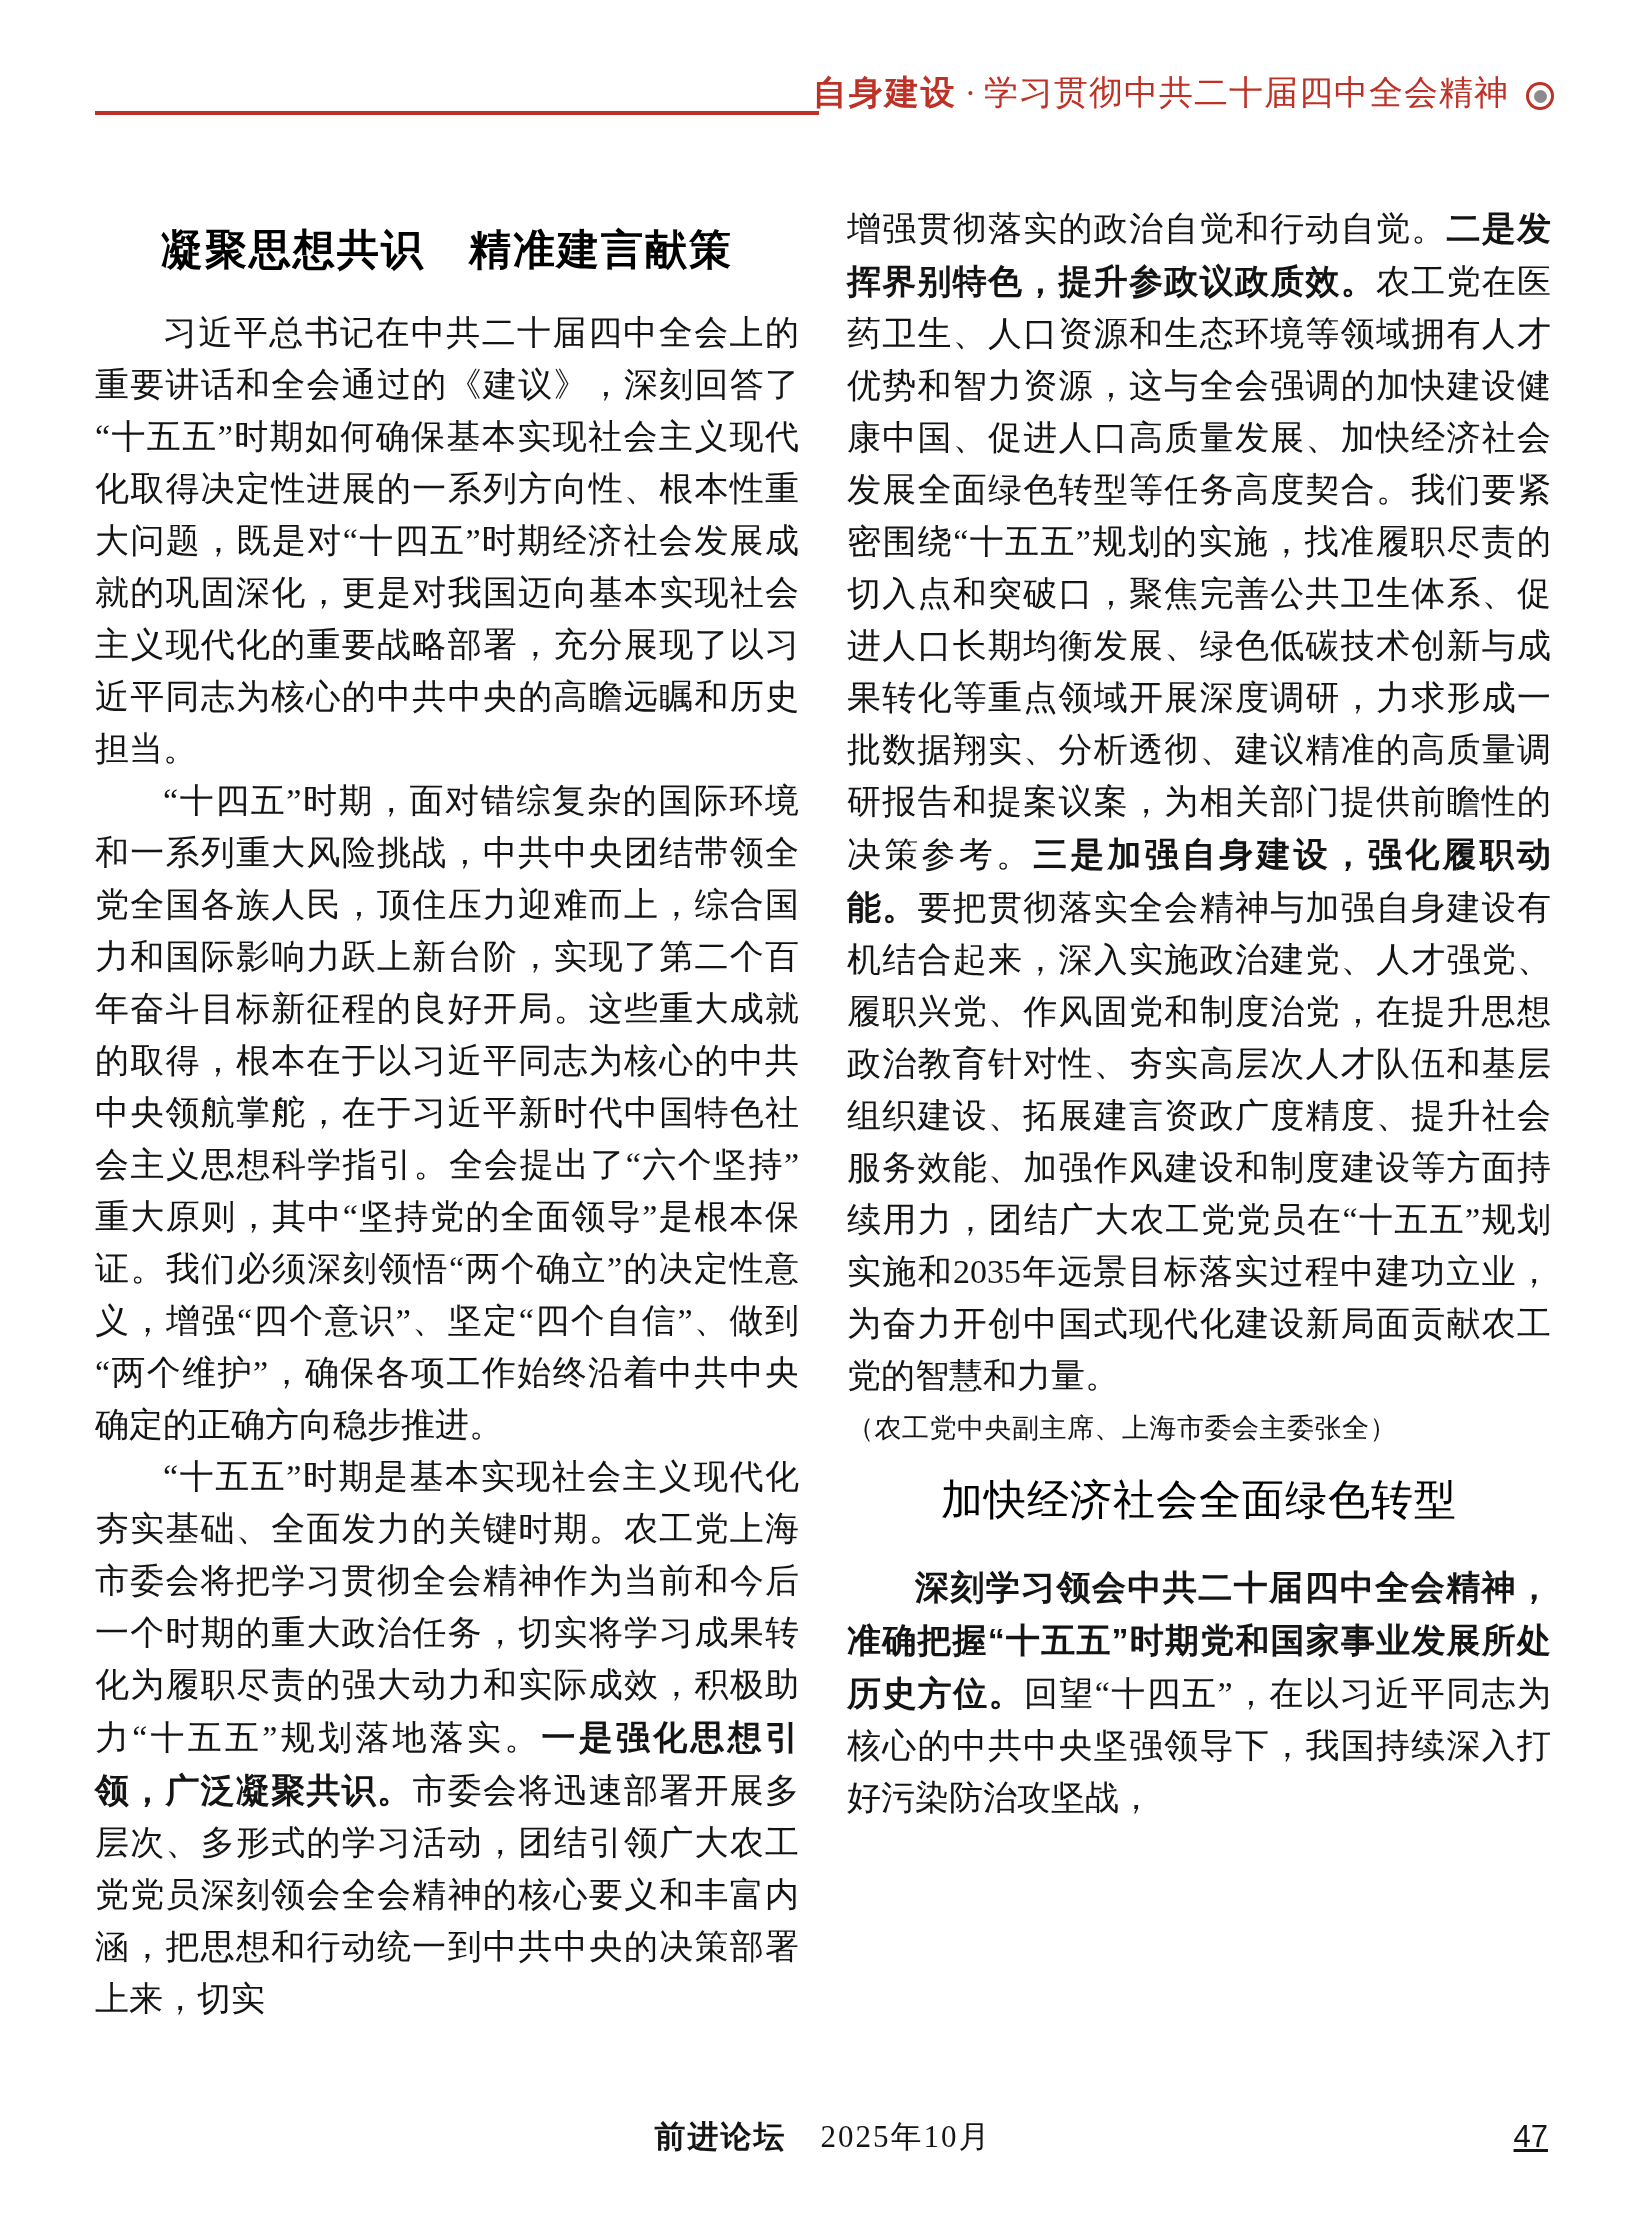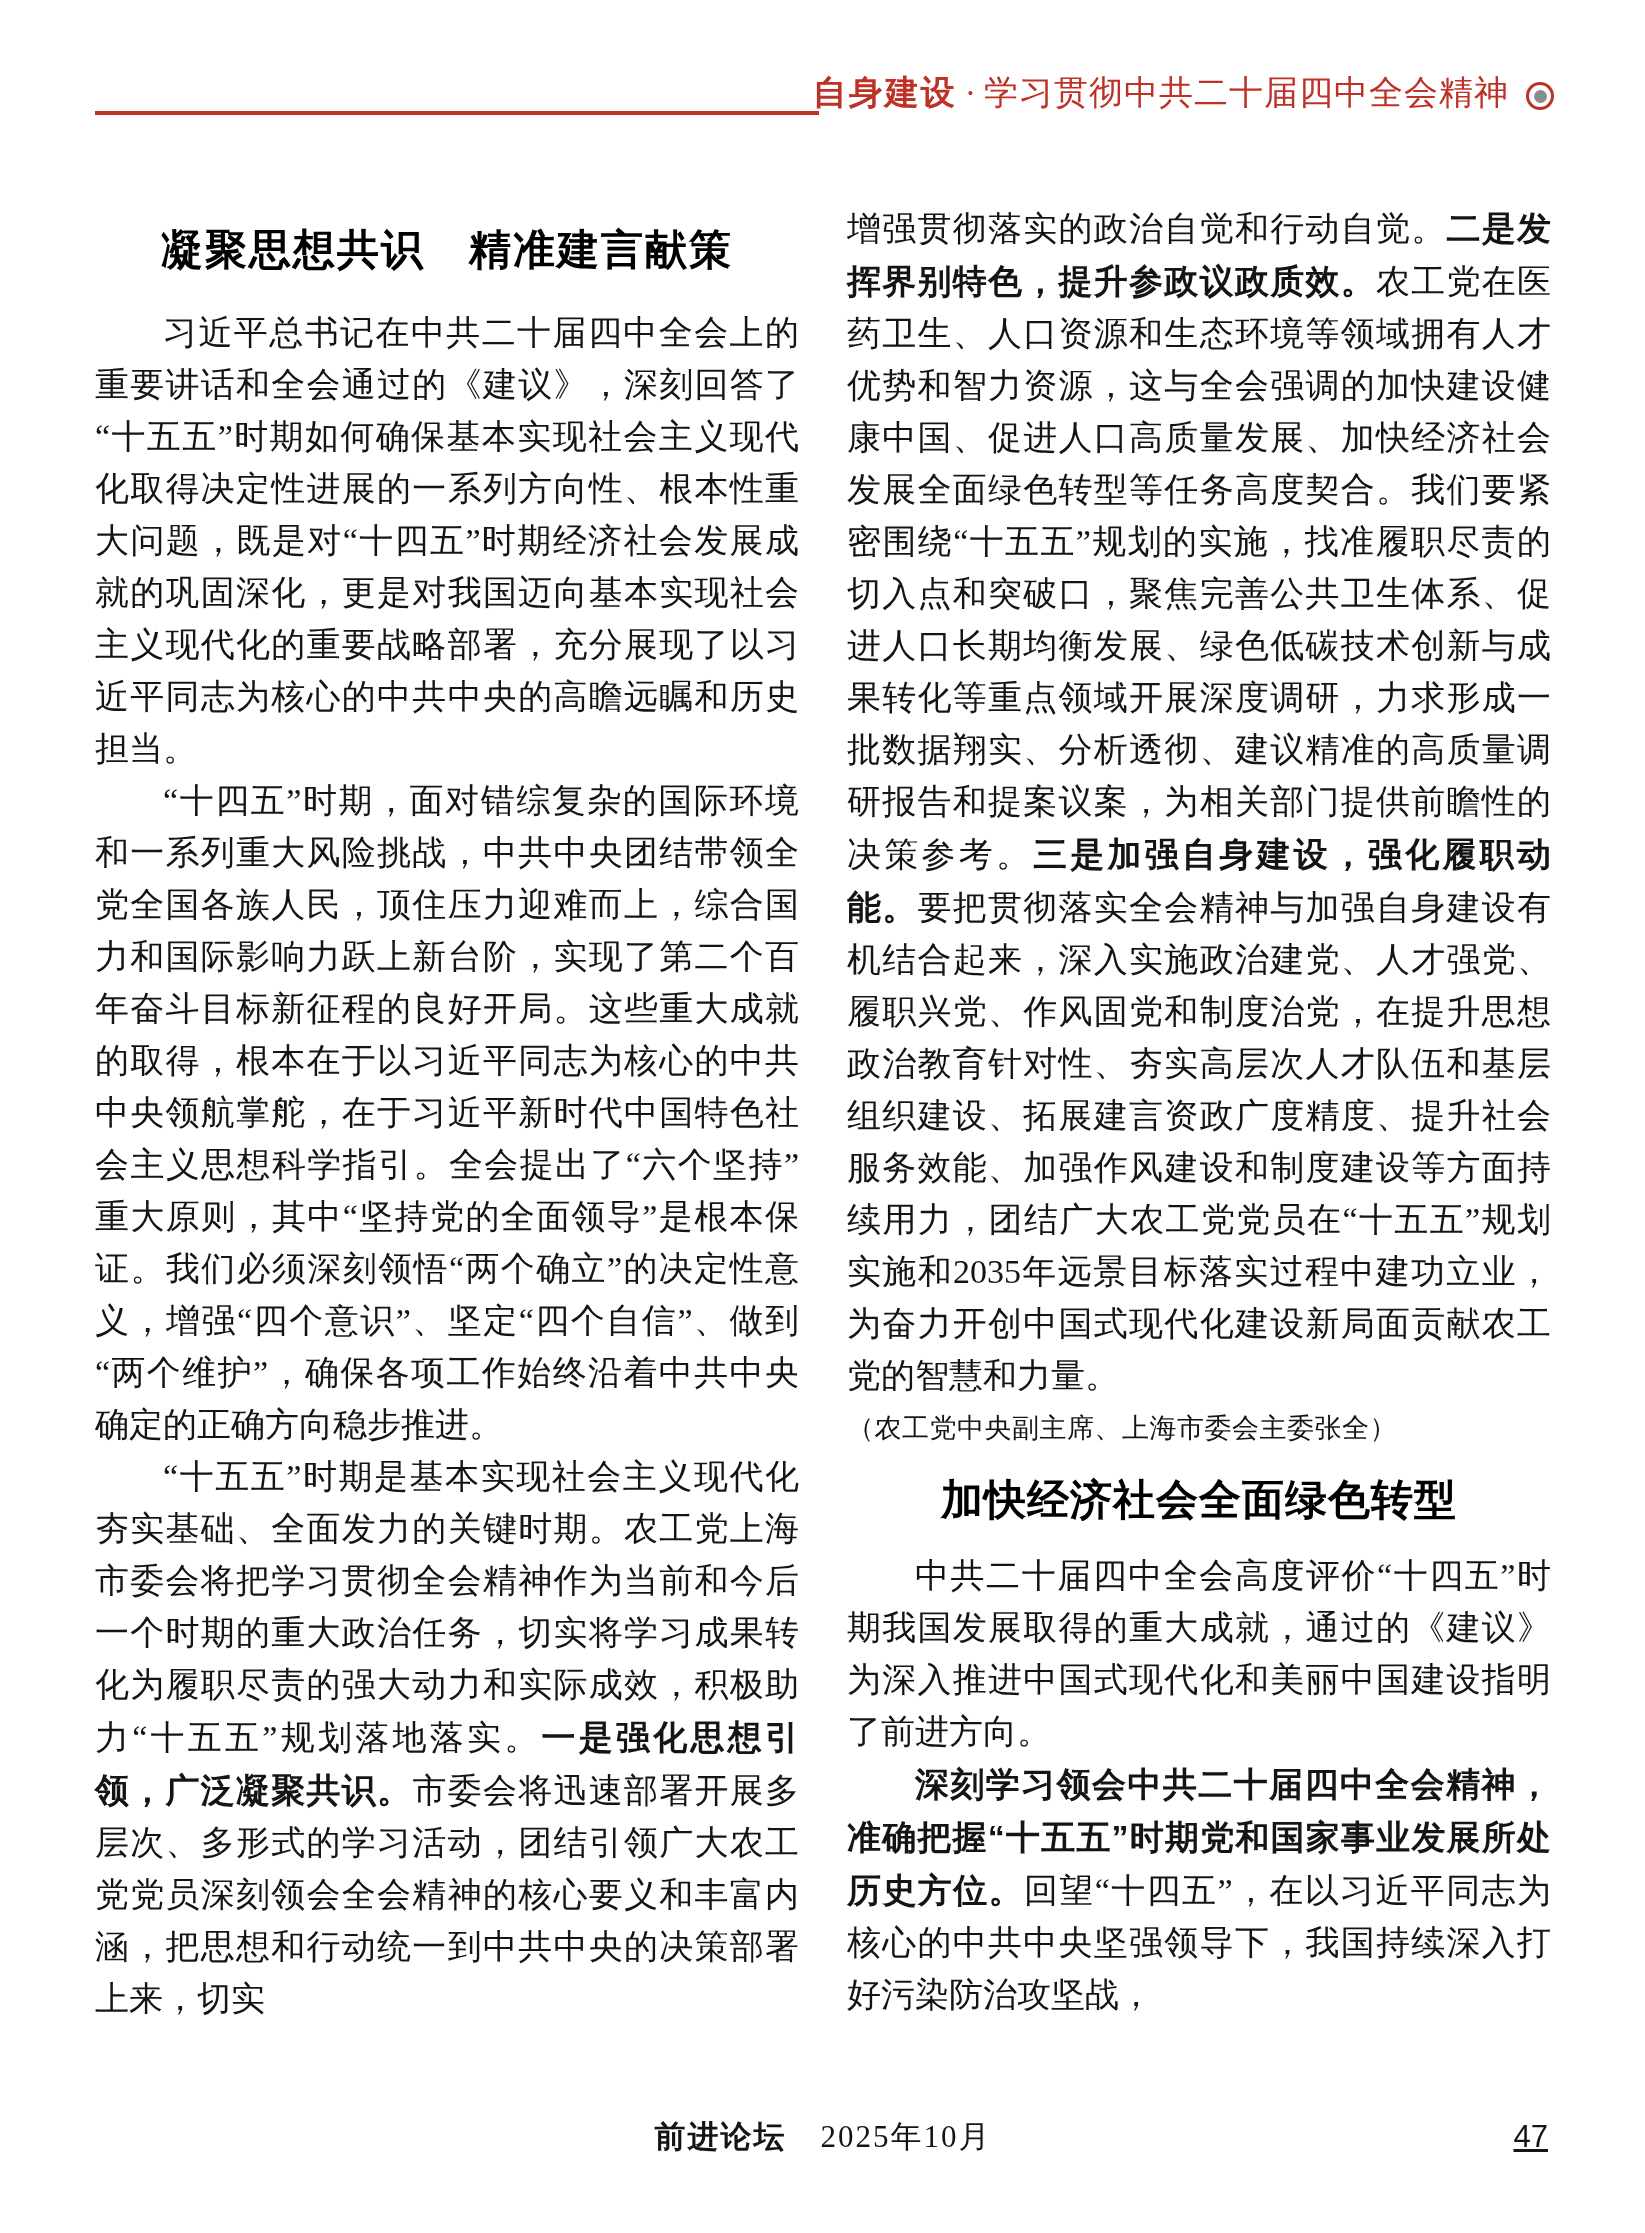--- a/index.html
+++ b/index.html
@@ -46,23 +46,23 @@
   .col-left  { left: 95px;  top: 221px; }
   .col-right { left: 847px; top: 202px; }
 
   .article-title {
     margin: 0 0 28px 0;
     font-family: "Liberation Sans", sans-serif;
     font-weight: 700; font-size: 42px; line-height: 58px;
     text-align: center; letter-spacing: 2px; color: #000;
   }
   .section-title {
-    margin: 18px 0 22px 0;
+    margin: 18px 0 33px 0;
     font-family: "Liberation Sans", sans-serif;
-    font-weight: 700; font-size: 42px; line-height: 56px;
+    font-weight: 400; font-size: 42px; line-height: 56px;
     text-align: center; letter-spacing: 1px; color: #000;
   }
   .body-p {
     margin: 0; font-size: 34px; line-height: 52px;
     text-align: justify; text-justify: inter-ideograph;
   }
   .body-p.indent { text-indent: 2em; }
   .em-bold {
     font-weight: 700;
     font-family: "Liberation Sans", sans-serif;
@@ -109,21 +109,20 @@
     <h1 class="article-title">凝聚思想共识　精准建言献策</h1>
     <p class="body-p indent"><span>习近平总书记在中共二十届四中全会上的重要讲话和全会通过的《建议》，深刻回答了“十五五”时期如何确保基本实现社会主义现代化取得决定性进展的一系列方向性、根本性重大问题，既是对“十四五”时期经济社会发展成就的巩固深化，更是对我国迈向基本实现社会主义现代化的重要战略部署，充分展现了以习近平同志为核心的中共中央的高瞻远瞩和历史担当。</span></p>
     <p class="body-p indent"><span>“十四五”时期，面对错综复杂的国际环境和一系列重大风险挑战，中共中央团结带领全党全国各族人民，顶住压力迎难而上，综合国力和国际影响力跃上新台阶，实现了第二个百年奋斗目标新征程的良好开局。这些重大成就的取得，根本在于以习近平同志为核心的中共中央领航掌舵，在于习近平新时代中国特色社会主义思想科学指引。全会提出了“六个坚持”重大原则，其中“坚持党的全面领导”是根本保证。我们必须深刻领悟“两个确立”的决定性意义，增强“四个意识”、坚定“四个自信”、做到“两个维护”，确保各项工作始终沿着中共中央确定的正确方向稳步推进。</span></p>
     <p class="body-p indent"><span>“十五五”时期是基本实现社会主义现代化夯实基础、全面发力的关键时期。农工党上海市委会将把学习贯彻全会精神作为当前和今后一个时期的重大政治任务，切实将学习成果转化为履职尽责的强大动力和实际成效，积极助力“十五五”规划落地落实。</span><span class="em-bold">一是强化思想引领，广泛凝聚共识。</span><span>市委会将迅速部署开展多层次、多形式的学习活动，团结引领广大农工党党员深刻领会全会精神的核心要义和丰富内涵，把思想和行动统一到中共中央的决策部署上来，切实</span></p>
   </div>
 
   <div class="col col-right">
     <p class="body-p"><span>增强贯彻落实的政治自觉和行动自觉。</span><span class="em-bold">二是发挥界别特色，提升参政议政质效。</span><span>农工党在医药卫生、人口资源和生态环境等领域拥有人才优势和智力资源，这与全会强调的加快建设健康中国、促进人口高质量发展、加快经济社会发展全面绿色转型等任务高度契合。我们要紧密围绕“十五五”规划的实施，找准履职尽责的切入点和突破口，聚焦完善公共卫生体系、促进人口长期均衡发展、绿色低碳技术创新与成果转化等重点领域开展深度调研，力求形成一批数据翔实、分析透彻、建议精准的高质量调研报告和提案议案，为相关部门提供前瞻性的决策参考。</span><span class="em-bold">三是加强自身建设，强化履职动能。</span><span>要把贯彻落实全会精神与加强自身建设有机结合起来，深入实施政治建党、人才强党、履职兴党、作风固党和制度治党，在提升思想政治教育针对性、夯实高层次人才队伍和基层组织建设、拓展建言资政广度精度、提升社会服务效能、加强作风建设和制度建设等方面持续用力，团结广大农工党党员在“十五五”规划实施和2035年远景目标落实过程中建功立业，为奋力开创中国式现代化建设新局面贡献农工党的智慧和力量。</span></p>
     <p class="attribution">（农工党中央副主席、上海市委会主委张全）</p>
     <h2 class="section-title">加快经济社会全面绿色转型</h2>
-    <p class="body-p indent"><span>中共二十届四中全会高度评价“十四五”时期我国发展取得的重大成就，通过的《建议》为深入推进中国式现代化和美丽中国建设指明了前进方向。</span></p>
     <p class="body-p indent"><span class="em-bold">深刻学习领会中共二十届四中全会精神，准确把握“十五五”时期党和国家事业发展所处历史方位。</span><span>回望“十四五”，在以习近平同志为核心的中共中央坚强领导下，我国持续深入打好污染防治攻坚战，</span></p>
   </div>
 
   <div class="footer">
     <div class="footer-center">
       <span class="journal">前进论坛</span><span class="date">2025年10月</span>
     </div>
     <span class="footer-page">47</span>
   </div>
 

